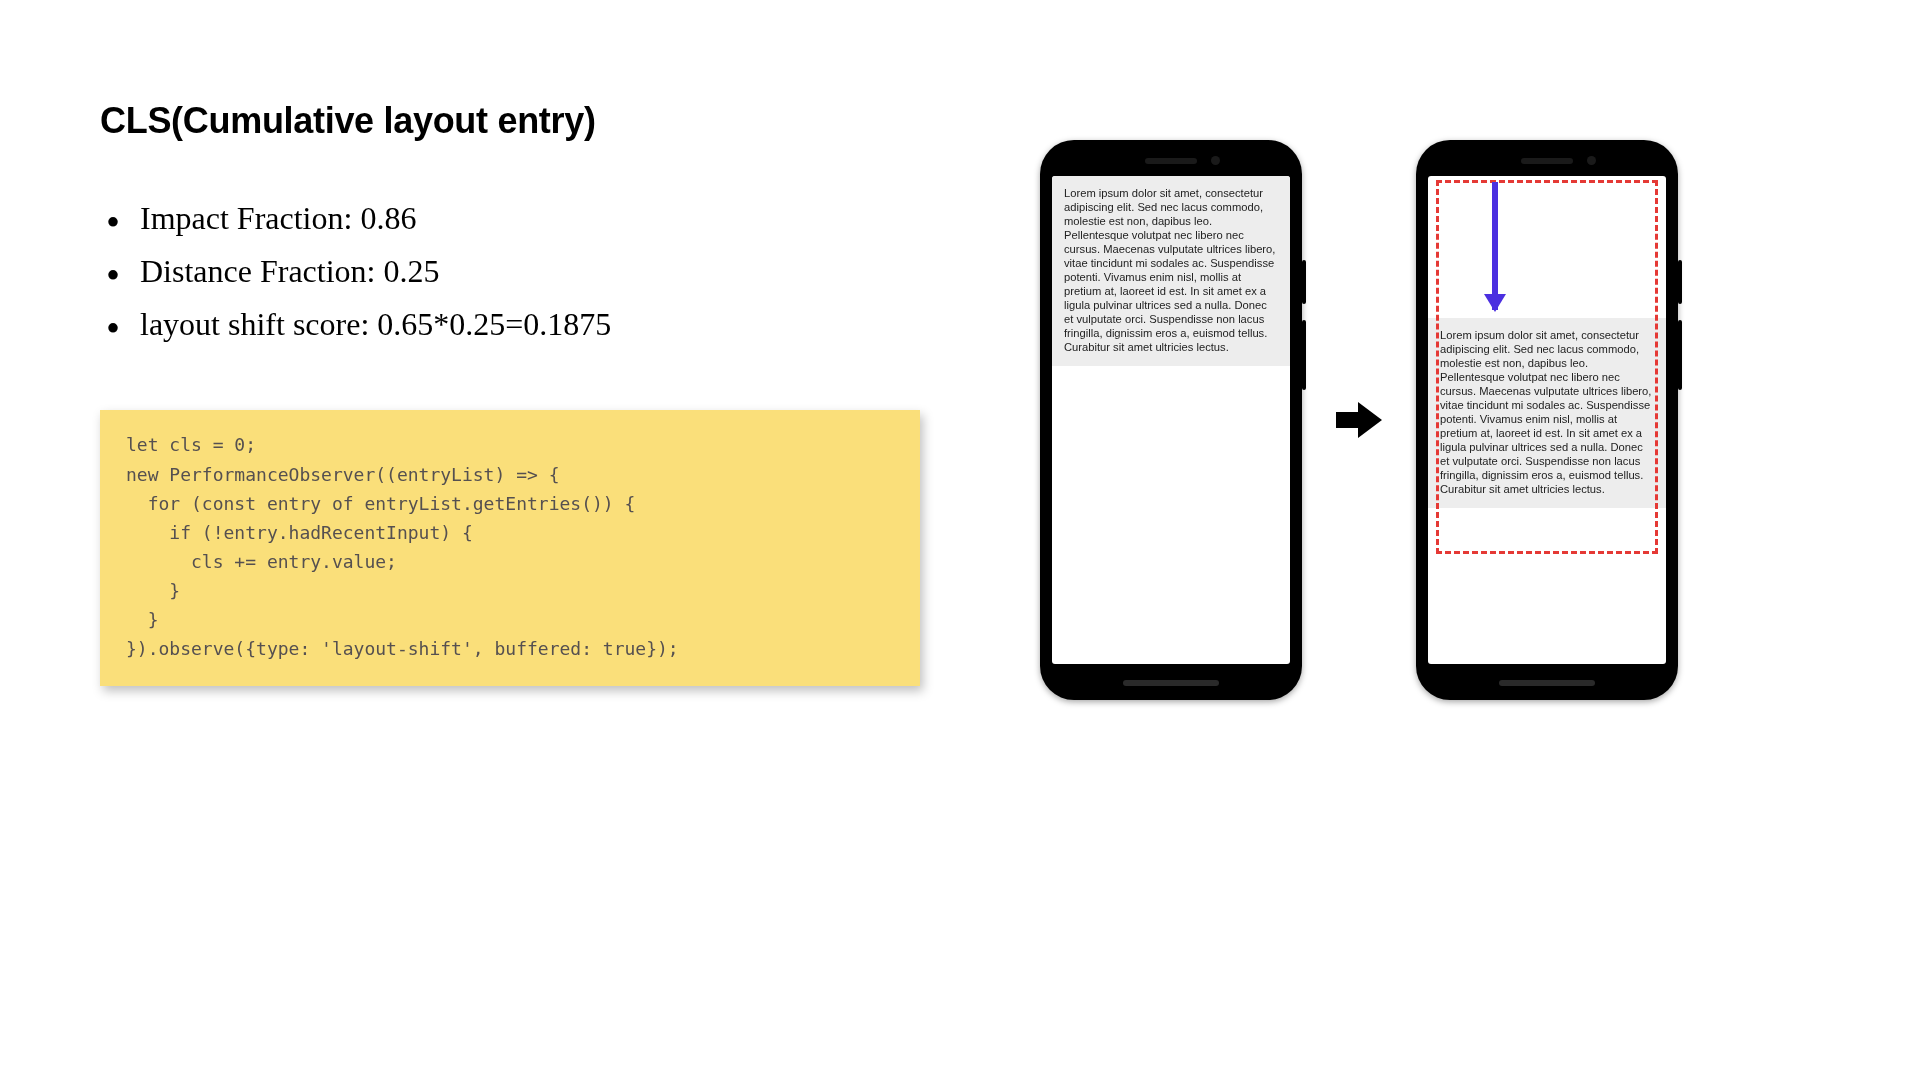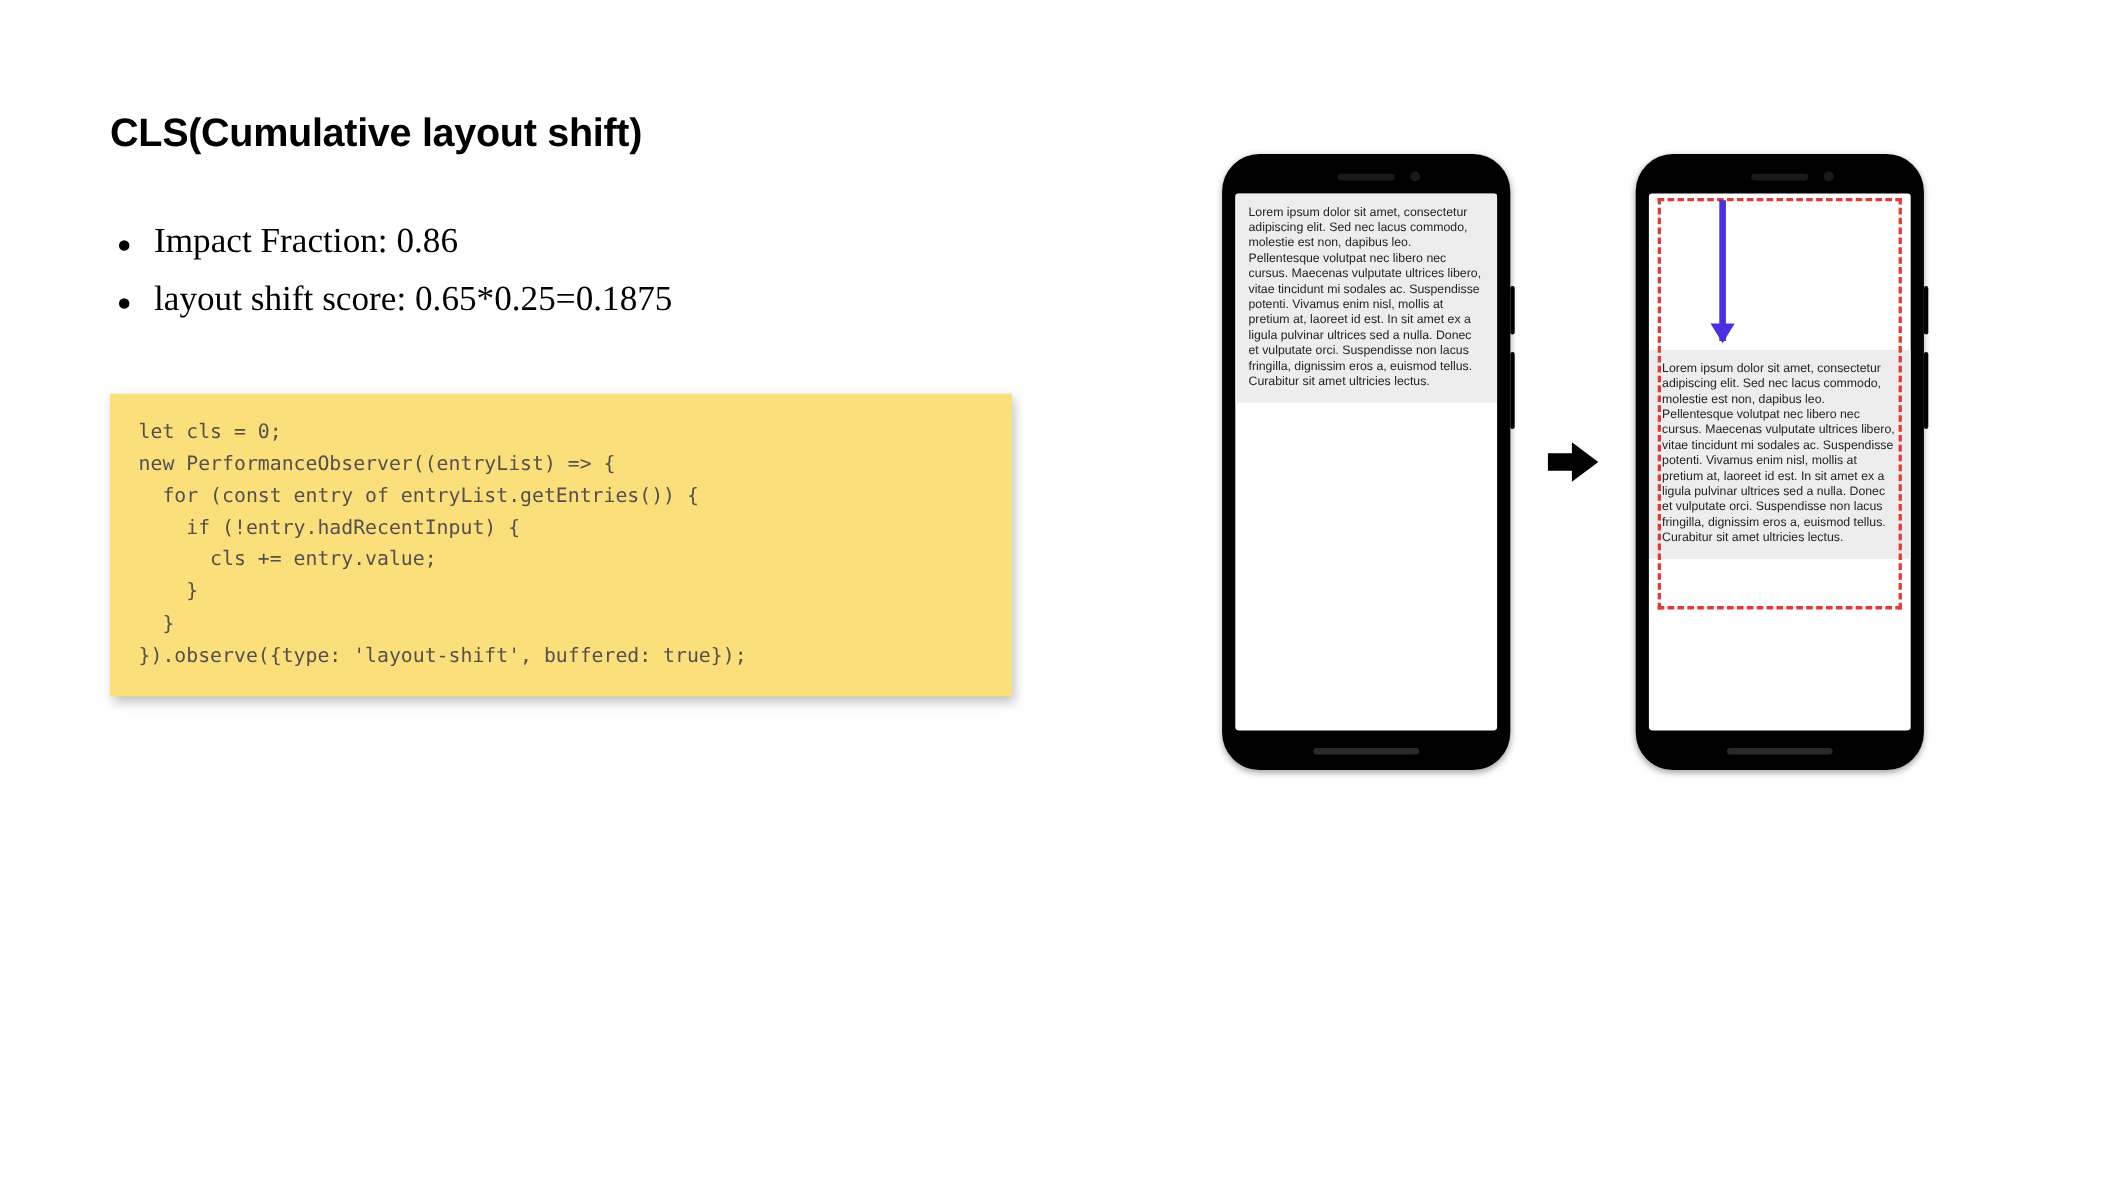--- a/index.html
+++ b/index.html
@@ -20,21 +20,21 @@
     }
     .left-col {
       flex: 0 0 880px;
     }
     .right-col {
       flex: 1;
       padding-left: 60px;
       padding-top: 40px;
       display: flex;
       align-items: flex-start;
-      justify-content: center;
+      justify-content: flex-start;
       gap: 34px;
     }
     .title {
       font-family: -apple-system, BlinkMacSystemFont, 'Segoe UI', Arial, sans-serif;
       font-size: 36px;
       font-weight: 700;
       color: #000;
       margin-bottom: 50px;
       letter-spacing: -0.3px;
     }
@@ -175,24 +175,25 @@
       margin-top: 260px;
     }
     .transition-arrow svg { width: 46px; height: 40px; }
   </style>
 </head>
 <body>
 
 <div class="slide">
 
   <div class="left-col">
-    <h1 class="title">CLS(Cumulative layout shift)</h1>
+    <h1 class="title">CLS(Cumulative layout entry)</h1>
 
     <ul class="bullets">
       <li>Impact Fraction:  0.86</li>
+      <li>Distance Fraction: 0.25</li>
       <li>layout shift score: 0.65*0.25=0.1875</li>
     </ul>
 
     <div class="code-block">let cls = 0;
 new PerformanceObserver((entryList) =&gt; {
   for (const entry of entryList.getEntries()) {
     if (!entry.hadRecentInput) {
       cls += entry.value;
     }
   }

